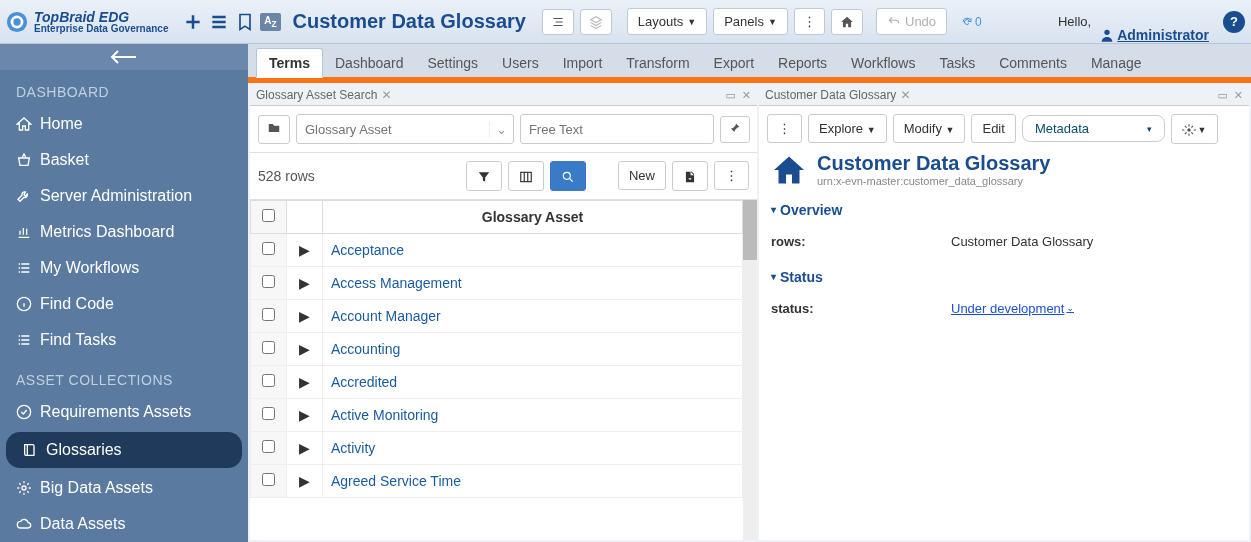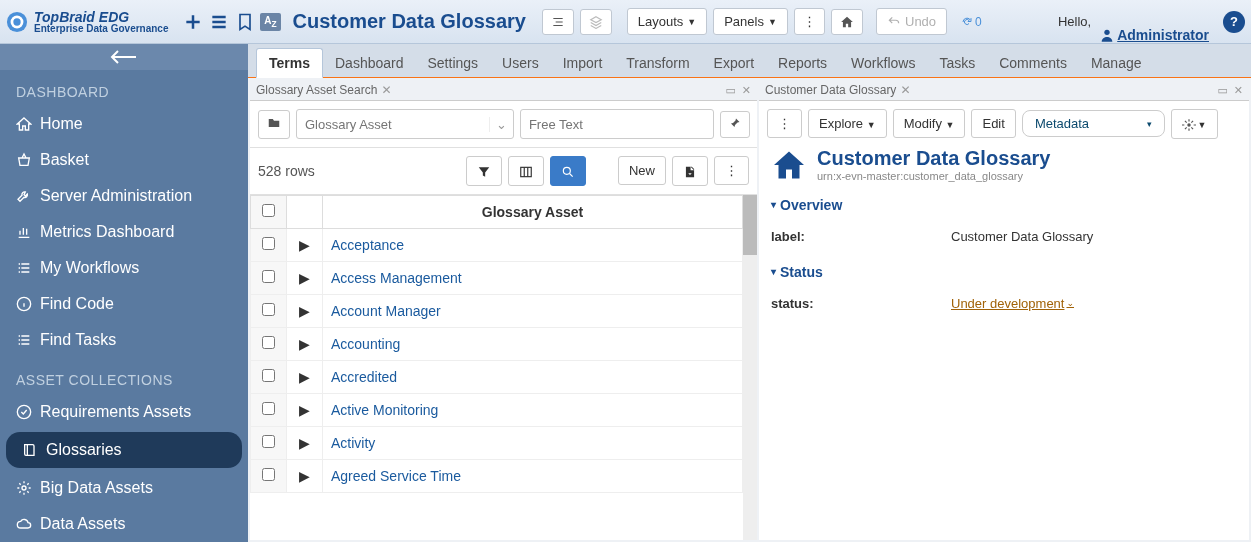--- a/index.html
+++ b/index.html
@@ -34,21 +34,21 @@
 
 .sidebar { width: 248px; background: #5a7aa0; color: #fff; display: flex; flex-direction: column; overflow-y: auto; }
 .sidebar-back { background: #6b88ac; height: 36px; display: flex; align-items: center; justify-content: center; cursor: pointer; }
 .sidebar-section { color: #c0d0e0; font-size: 14px; padding: 14px 16px 6px; letter-spacing: 0.5px; }
 .sidebar-item { display: flex; align-items: center; gap: 8px; padding: 9px 16px; color: #fff; cursor: pointer; font-size: 16px; }
 .sidebar-item.active { background: #1f3a5a; border-radius: 14px; margin: 2px 6px; }
 .sidebar-item svg { width: 16px; height: 16px; flex-shrink: 0; }
 
 
 .content { flex: 1; display: flex; flex-direction: column; background: #eef1f5; overflow: hidden; }
-.tabs { background: #d4dde8; display: flex; align-items: flex-end; padding: 4px 8px 0; gap: 0; border-bottom: 1px solid #f97316; }
+.tabs { background: #d4dde8; display: flex; align-items: flex-end; padding: 4px 8px 0; gap: 0; border-bottom: 6px solid #f97316; }
 .tab { padding: 6px 12px; color: #555; cursor: pointer; font-size: 14px; }
 .tab.active { background: #fff; border: 1px solid #b5c6da; border-bottom: 1px solid #fff; border-radius: 3px 3px 0 0; font-weight: bold; color: #333; margin-bottom: -1px; }
 
 .panels { flex: 1; display: flex; gap: 2px; padding: 2px; overflow: hidden; }
 .panel { background: #fff; display: flex; flex-direction: column; overflow: hidden; }
 .panel-left { flex: 1; }
 .panel-right { width: 490px; }
 .panel-header { background: #eef1f5; border-bottom: 1px solid #ccc; display: flex; align-items: center; padding: 3px 6px; font-size: 12px; color: #666; }
 .panel-header .close-x { margin-left: 4px; cursor: pointer; color: #999; }
 .panel-header .flex { flex: 1; }
@@ -84,21 +84,21 @@
 .detail-toolbar { display: flex; gap: 6px; padding: 8px; align-items: center; }
 .detail-title-row { display: flex; align-items: flex-start; gap: 10px; padding: 0 12px 4px; }
 .home-icon { color: #1a4d8f; }
 .detail-title { color: #1a4d8f; font-size: 20px; font-weight: bold; }
 .detail-urn { color: #888; font-size: 11px; }
 .section-hdr { display: flex; align-items: center; gap: 4px; padding: 10px 12px 6px; color: #1a4d8f; font-weight: bold; font-size: 14px; cursor: pointer; }
 .section-hdr .caret { font-size: 10px; }
 .prop-row { display: flex; padding: 10px 12px; }
 .prop-label { width: 180px; font-weight: bold; color: #333; font-size: 13px; }
 .prop-value { color: #333; font-size: 13px; }
-.prop-value.link { color: #a16207; text-decoration: underline; cursor: pointer; display: flex; align-items: center; gap: 2px; }
+.prop-value.link { color: #1d4ed8; text-decoration: underline; cursor: pointer; display: flex; align-items: center; gap: 2px; }
 .select-like { border: 1px solid #ccc; padding: 5px 12px; border-radius: 8px; display: flex; align-items: center; gap: 4px; cursor: pointer; color: #0c4a6e; font-size: 13px; }
 </style>
 </head>
 <body>
 
 <div class="app">
 
   <div class="header">
     <div class="logo">
       <svg class="logo-img" viewBox="0 0 24 24">
@@ -416,21 +416,21 @@
             <div>
               <div class="detail-title">Customer Data Glossary</div>
               <div class="detail-urn">urn:x-evn-master:customer_data_glossary</div>
             </div>
           </div>
           <div class="section-hdr">
               <span class="caret">▾</span>
               <span>Overview</span>
             </div>
           <div class="prop-row">
-            <div class="prop-label">label:</div>
+            <div class="prop-label">rows:</div>
             <div class="prop-value">Customer Data Glossary</div>
           </div>
           <div class="section-hdr">
               <span class="caret">▾</span>
               <span>Status</span>
             </div>
           <div class="prop-row">
             <div class="prop-label">status:</div>
             <div class="prop-value link">
                 <span>Under development</span> 

